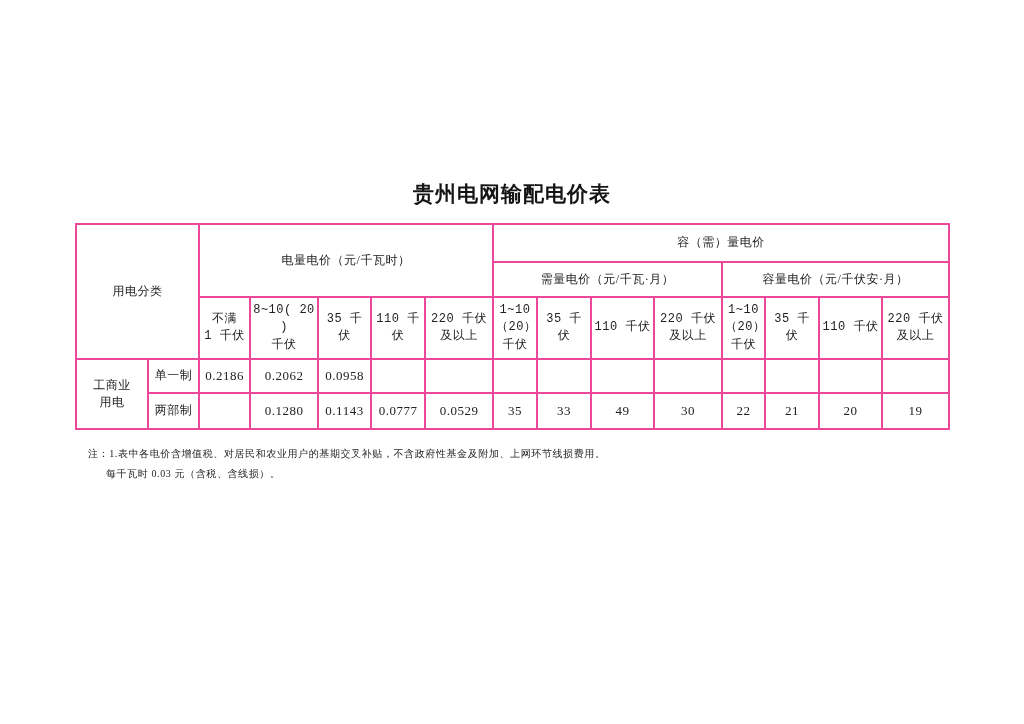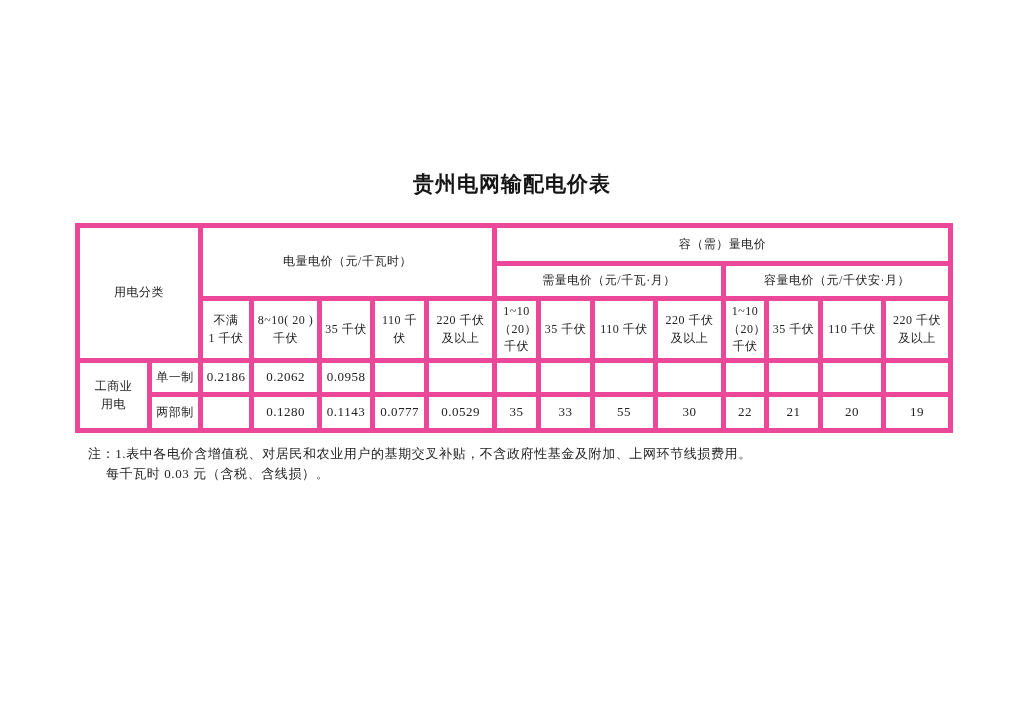--- a/index.html
+++ b/index.html
@@ -11,21 +11,21 @@
     position: relative;
     width: 1024px;
     height: 724px;
     background: #ffffff;
     font-family: "Liberation Serif", "DejaVu Serif", serif;
     color: #1f1f1f;
     overflow: hidden;
   }
   .doc-title {
     position: absolute;
-    top: 170px;
+    top: 180px;
     left: 0;
     width: 100%;
     text-align: center;
     font-size: 21px;
     font-weight: bold;
     letter-spacing: 1px;
     color: #151515;
   }
   .table-wrap {
     position: absolute;
@@ -34,47 +34,47 @@
     width: 873px;
   }
   table.price-table {
     border-collapse: collapse;
     table-layout: fixed;
     width: 873px;
     font-size: 12px;
     color: #222222;
   }
   table.price-table td {
-    border: 5px solid #ec4899;
+    border: 2px solid #ec4899;
     text-align: center;
     vertical-align: middle;
     padding: 0 2px;
     white-space: pre-line;
     letter-spacing: 0.5px;
     line-height: 1.45;
   }
   td.group-hd {
     letter-spacing: 1.5px;
   }
   td.num {
     font-size: 13px;
     letter-spacing: 0.3px;
     font-family: Liberation Serif, serif;
   }
   tr.r1 { height: 38px; }
   tr.r2 { height: 35px; }
-  tr.r3 { height: 62px; }
+  tr.r3 { height: 62px; font-family: Liberation Mono, monospace; }
   tr.r4 { height: 34px; }
   tr.r5 { height: 36px; }
   .notes {
     position: absolute;
     left: 88px;
     top: 444px;
     width: 870px;
-    font-size: 13px;
+    font-size: 10px;
     line-height: 20.4px;
     letter-spacing: 0.6px;
     color: #242424;
   }
   .note-line { white-space: nowrap; }
   .note-line.indent { margin-left: 18px; }
 </style>
 </head>
 <body>
 
@@ -155,21 +155,21 @@
         </tr>
         <tr class="r5">
           <td class="group-hd">两部制</td>
           <td class="num"></td>
           <td class="num">0.1280</td>
           <td class="num">0.1143</td>
           <td class="num">0.0777</td>
           <td class="num">0.0529</td>
           <td class="num">35</td>
           <td class="num">33</td>
-          <td class="num">55</td>
+          <td class="num">49</td>
           <td class="num">30</td>
           <td class="num">22</td>
           <td class="num">21</td>
           <td class="num">20</td>
           <td class="num">19</td>
         </tr>
       </tbody>
     </table>
   </div>
 

